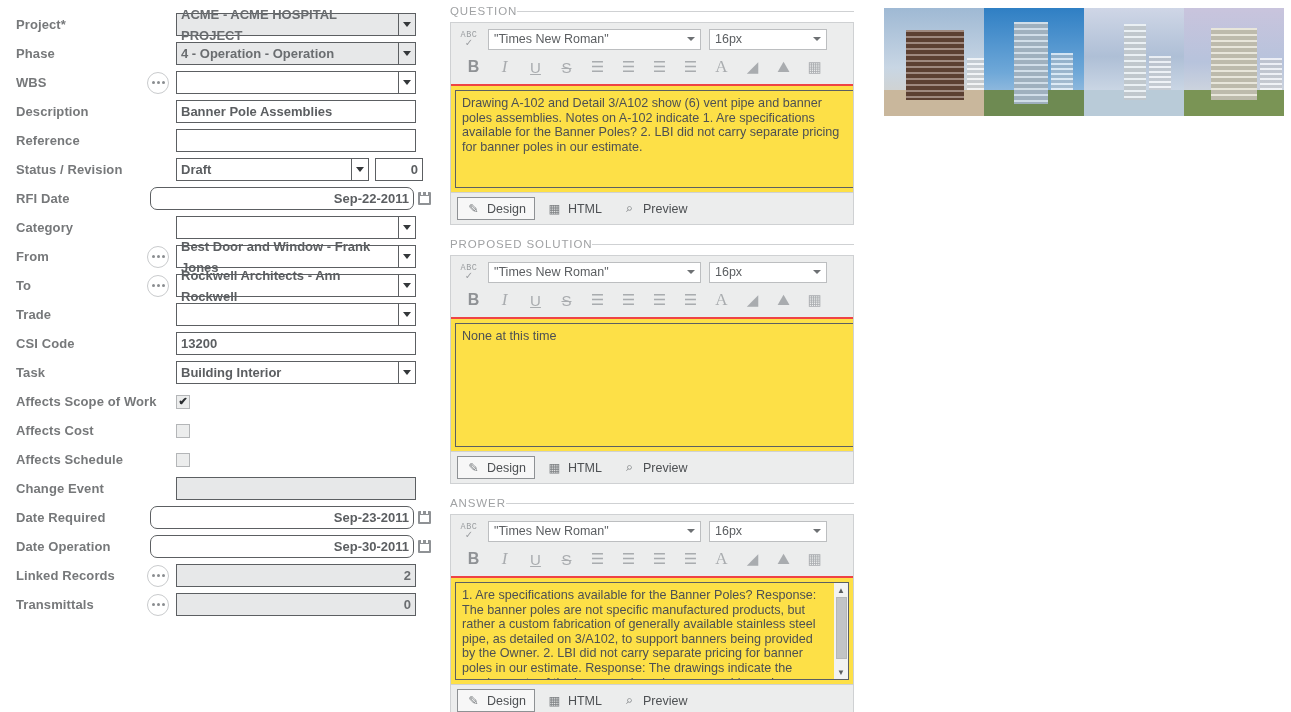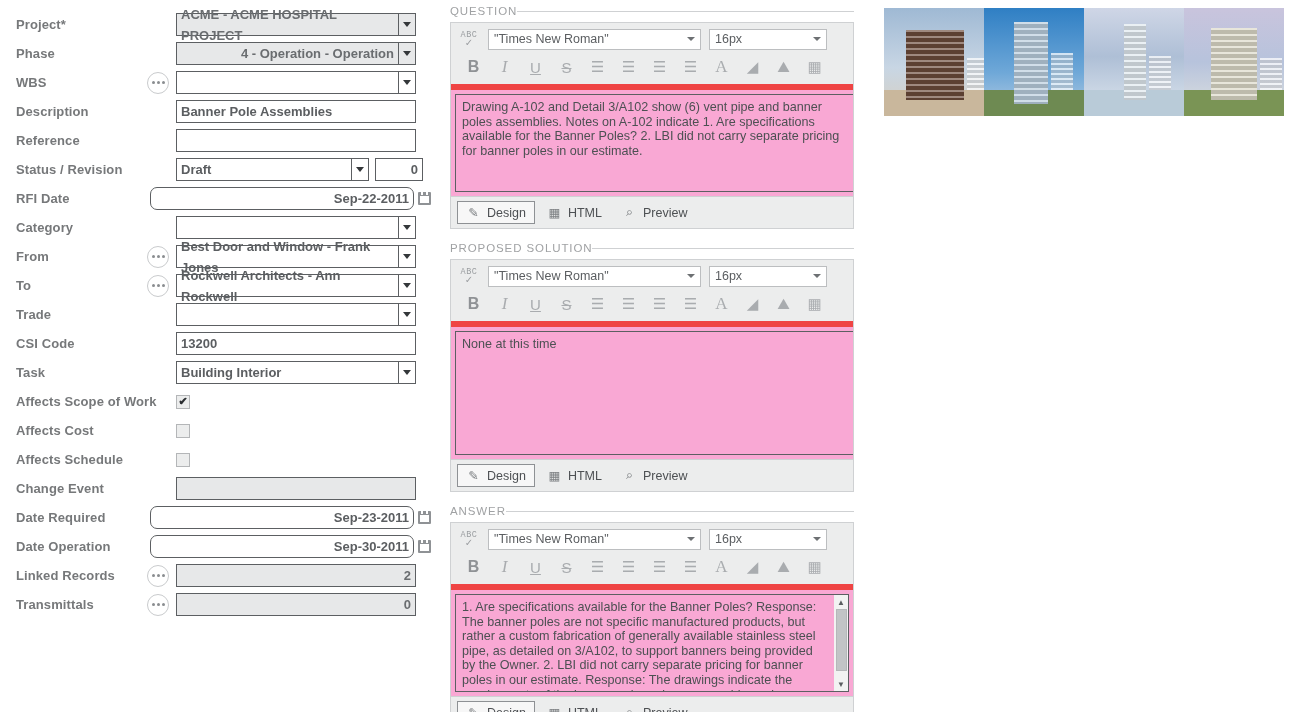--- a/index.html
+++ b/index.html
@@ -35,21 +35,21 @@
   }
   .dots-btn i { width: 3px; height: 3px; border-radius: 50%; background: #8a8d90; display:block; }
   .ctl-wrap { display: flex; align-items: center; }
 
   .inp {
     height: 23px; border: 1px solid #5c5f62; background: #fff;
     font-size: 13px; color: #5b5e61; line-height: 21px;
     padding: 0 4px; display: flex; align-items: center;
     font-family: "Liberation Sans", sans-serif;
   }
-  .inp.disabled { background: #e7e8e9; color: #6a6d70; justify-content: flex-end; }
+  .inp.disabled { background: #e7e8e9; color: #6a6d70; }
   .inp .txt-r { margin-left: auto; }
   .w-main { width: 240px; }
   .w-sel  { width: 222px; border-right: none; }
   .w-status { width: 175px; border-right: none; }
   .w-rev { width: 48px; margin-left: 6px; justify-content: flex-end; }
   .w-date { width: 264px; border-radius: 7px; }
 
   .caret-box {
     width: 18px; height: 23px; border: 1px solid #5c5f62;
     background: #fff; display: flex; align-items: center; justify-content: center;
@@ -116,21 +116,21 @@
     width: 31px; height: 22px; display: flex; align-items: center; justify-content: center;
     color: #a9acaf; font-size: 15px; cursor: pointer; user-select: none;
   }
   .tbtn.b { font-weight: bold; color: #8f9295; font-size: 16px; }
   .tbtn.i { font-style: italic; font-family: "Liberation Serif", serif; font-size: 17px; }
   .tbtn.u { text-decoration: underline; }
   .tbtn.s { text-decoration: line-through; }
   .tbtn.A { font-family: "Liberation Serif", serif; font-size: 17px; }
 
   .ed-body {
-    border-top: 6px solid #ef4444; background:#f9a8d4;
+    border-top: 2px solid #ef4444; background:#fde047;
     position: relative; display: flex;
   }
   .ed-text {
     flex: 1; padding: 5px 6px; font-size: 12.6px; line-height: 14.6px;
     color: #4d5053; border: 1px solid #5c5f62; border-right: none; margin: 4px 0 4px 4px;
     overflow: hidden;
   }
   .sbar {
     width: 15px; margin: 4px 4px 4px 0; border: 1px solid #5c5f62; border-left: none;
     background: #f2f2f2; display: flex; flex-direction: column; align-items: center;

